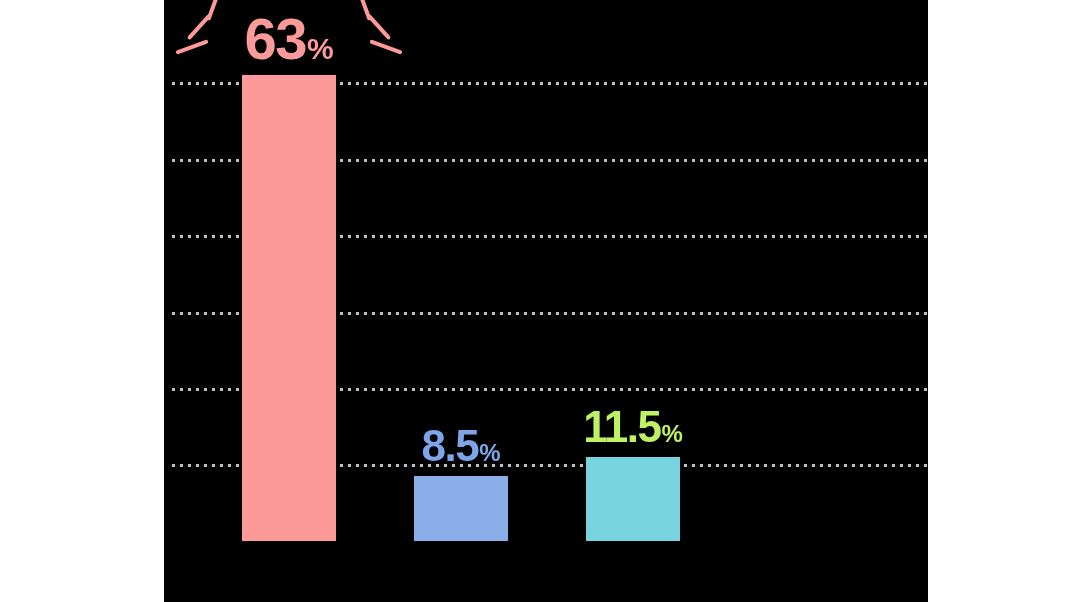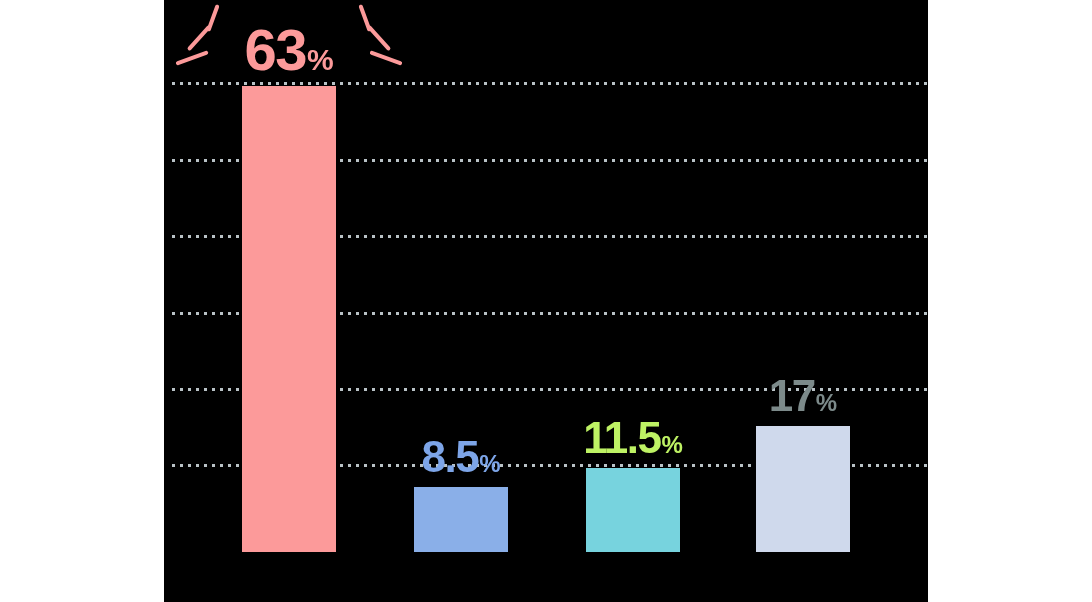--- a/index.html
+++ b/index.html
@@ -48,21 +48,21 @@
   
   #bars-layer {
     position: absolute;
     left: 0;
     top: 0;
     width: 764px;
     height: 602px;
   }
   .bar-group {
     position: absolute;
-    bottom: 50px;        
+    bottom: 61px;        
   }
   .bar-rect {
     position: absolute;
     bottom: 0;
     left: 0;
     width: 100%;
   }
 
   
   .bar-label {
@@ -143,22 +143,16 @@
         <div class="bar-rect" style="height: 65px; background: rgb(138, 175, 232);"></div>
       </div>
 
       <div class="bar-group" style="left:422px; width:94px; height:84px;">
         <div class="bar-label label-md" style="top: -52px; color: #bef264;">
           <span>11.5</span><span class="pct-sign">%</span>
         </div>
         <div class="bar-rect" style="height: 84px; background: rgb(119, 211, 222);"></div>
       </div>
 
-      <div class="bar-group" style="left:592px; width:94px; height:126px;">
-        <div class="bar-label label-md" style="top: -52px; color: rgb(124, 138, 138);">
-          <span>17</span><span class="pct-sign">%</span>
-        </div>
-        <div class="bar-rect" style="height: 126px; background: rgb(207, 217, 236);"></div>
-      </div>
 
     </div>
   </div>
 </div>
 
 </body></html>

